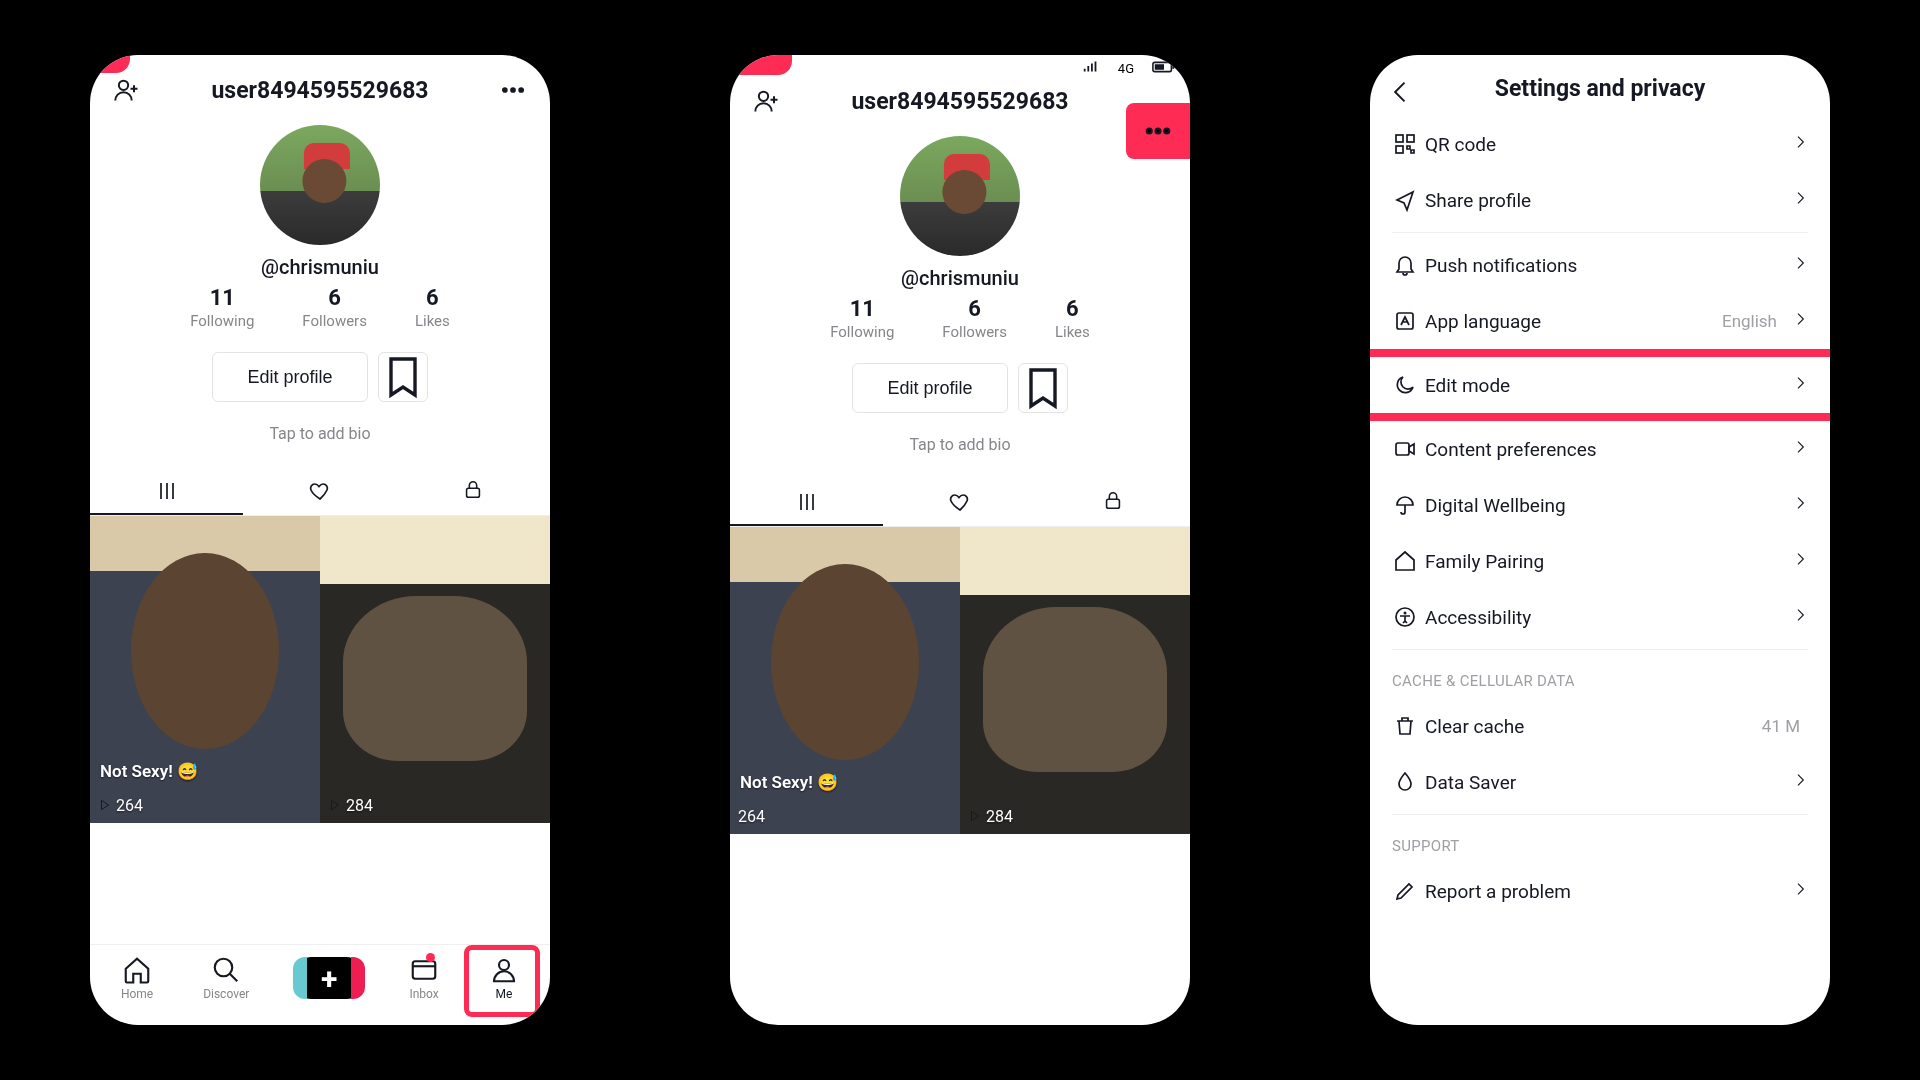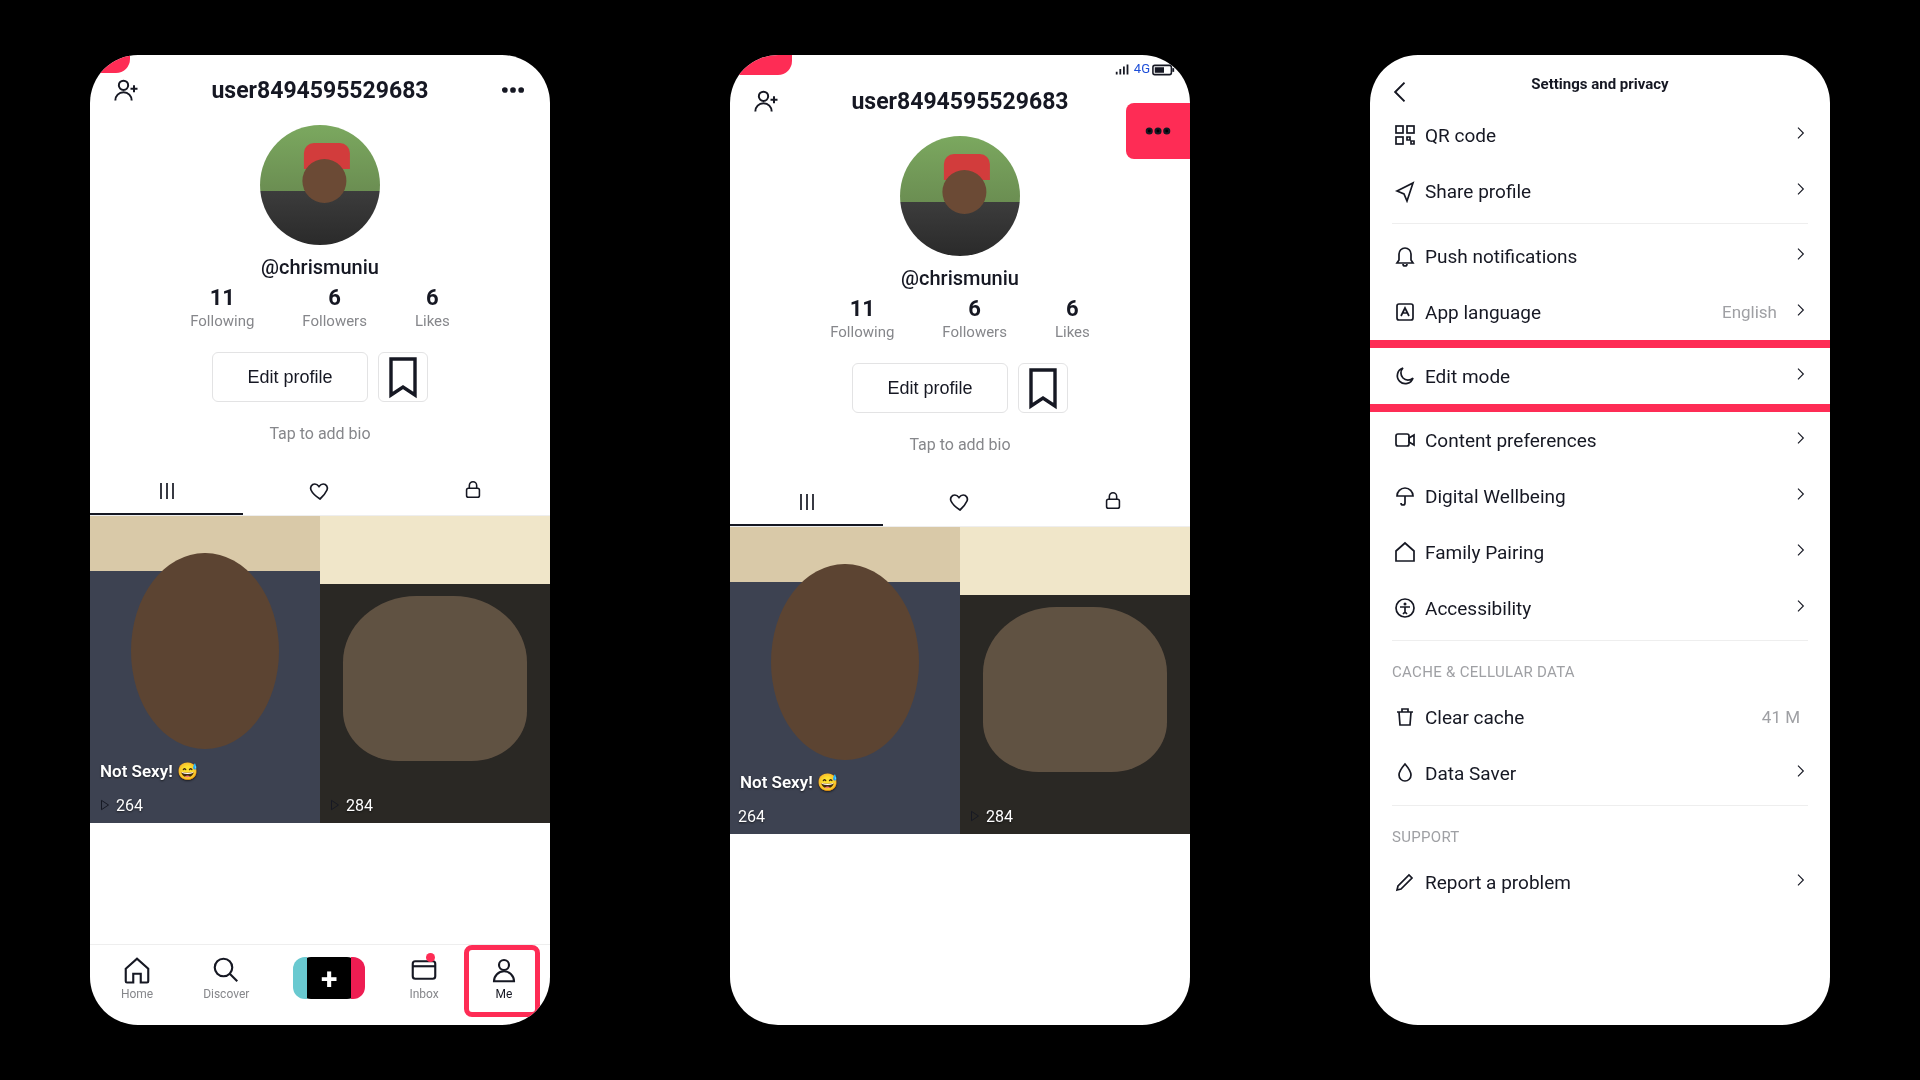--- a/index.html
+++ b/index.html
@@ -26,25 +26,25 @@
   
   .profile-header {
     display: flex;
     align-items: center;
     justify-content: space-between;
     padding: 18px 20px 10px;
   }
   .status-bar-2 {
     display: flex;
     justify-content: flex-end;
-    align-items: flex-end;
-    gap: 2px;
+    align-items: flex-start;
+    gap: 18px;
     padding: 6px 14px 0;
     font-size: 13px;
-    color: #1d4ed8;
+    color: #000000;
   }
   .badge-top-left {
     position: absolute;
     top: 0; left: 0;
     background: #fe2c55;
     color: #fff;
     border-bottom-right-radius: 14px;
     padding: 4px 14px;
     font-weight: 700;
     font-size: 15px;
@@ -107,21 +107,21 @@
   .plus-glyph{color:#fff;font-size:30px;font-weight:700;position:relative;z-index:1;}
   .inbox-dot{position:absolute;top:-2px;right:4px;width:9px;height:9px;border-radius:50%;background:#fe2c55;}
   .hl-red{ border:5px solid #fe2c55; border-radius:8px; }
   .hl-me{ position:absolute; bottom:8px; right:10px; width:76px; height:72px; }
   .hl-more{ position:absolute; top:48px; right:0; width:64px; height:56px; background:#fe2c55; border-radius:8px 0 0 8px; display:flex; align-items:center; justify-content:center;}
   
   .settings-header{
     display:flex; align-items:center; justify-content:center; position:relative; padding:20px 0 14px;
   }
   .back-btn{ position:absolute; left:14px; top:20px; }
-  .settings-title{font-size:15px; font-weight:700; color:#161823;}
+  .settings-title{font-size:23px; font-weight:700; color:#161823;}
   .section-label{ font-size:15px; color:#9fa0a4; padding:18px 22px 8px; letter-spacing:.3px;}
   .row{
     display:flex; align-items:center; padding:16px 22px; gap:7px;
   }
   .row .row-icon{ width:26px; display:flex; justify-content:center; color:#161823;}
   .row .row-label{ font-size:19px; color:#161823; flex:1; }
   .row .row-value{ font-size:17px; color:#9fa0a4; margin-right:8px;}
   .row .chev{ color:#c7c7cb; }
   .divider{ height:1px; background:#eee; margin:4px 22px; }
   .hl-bar{ height:8px; background:#fe2c55; }

